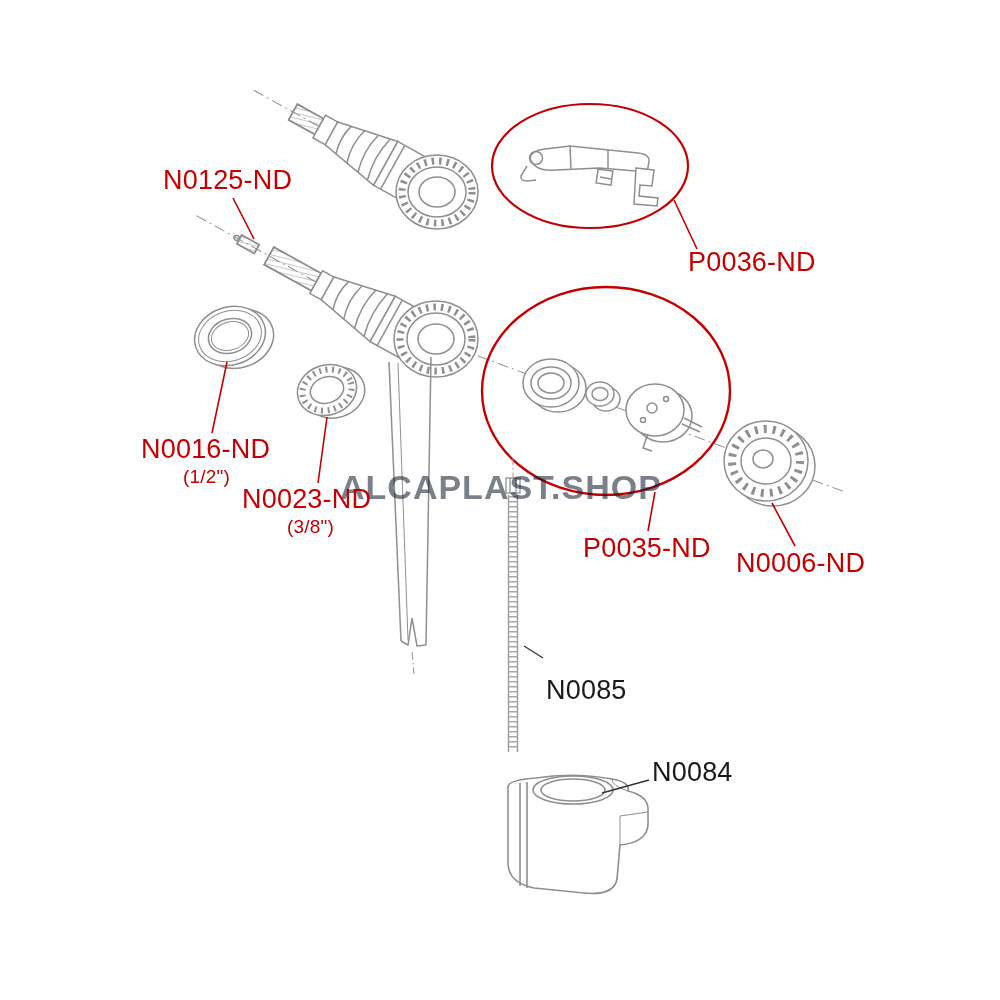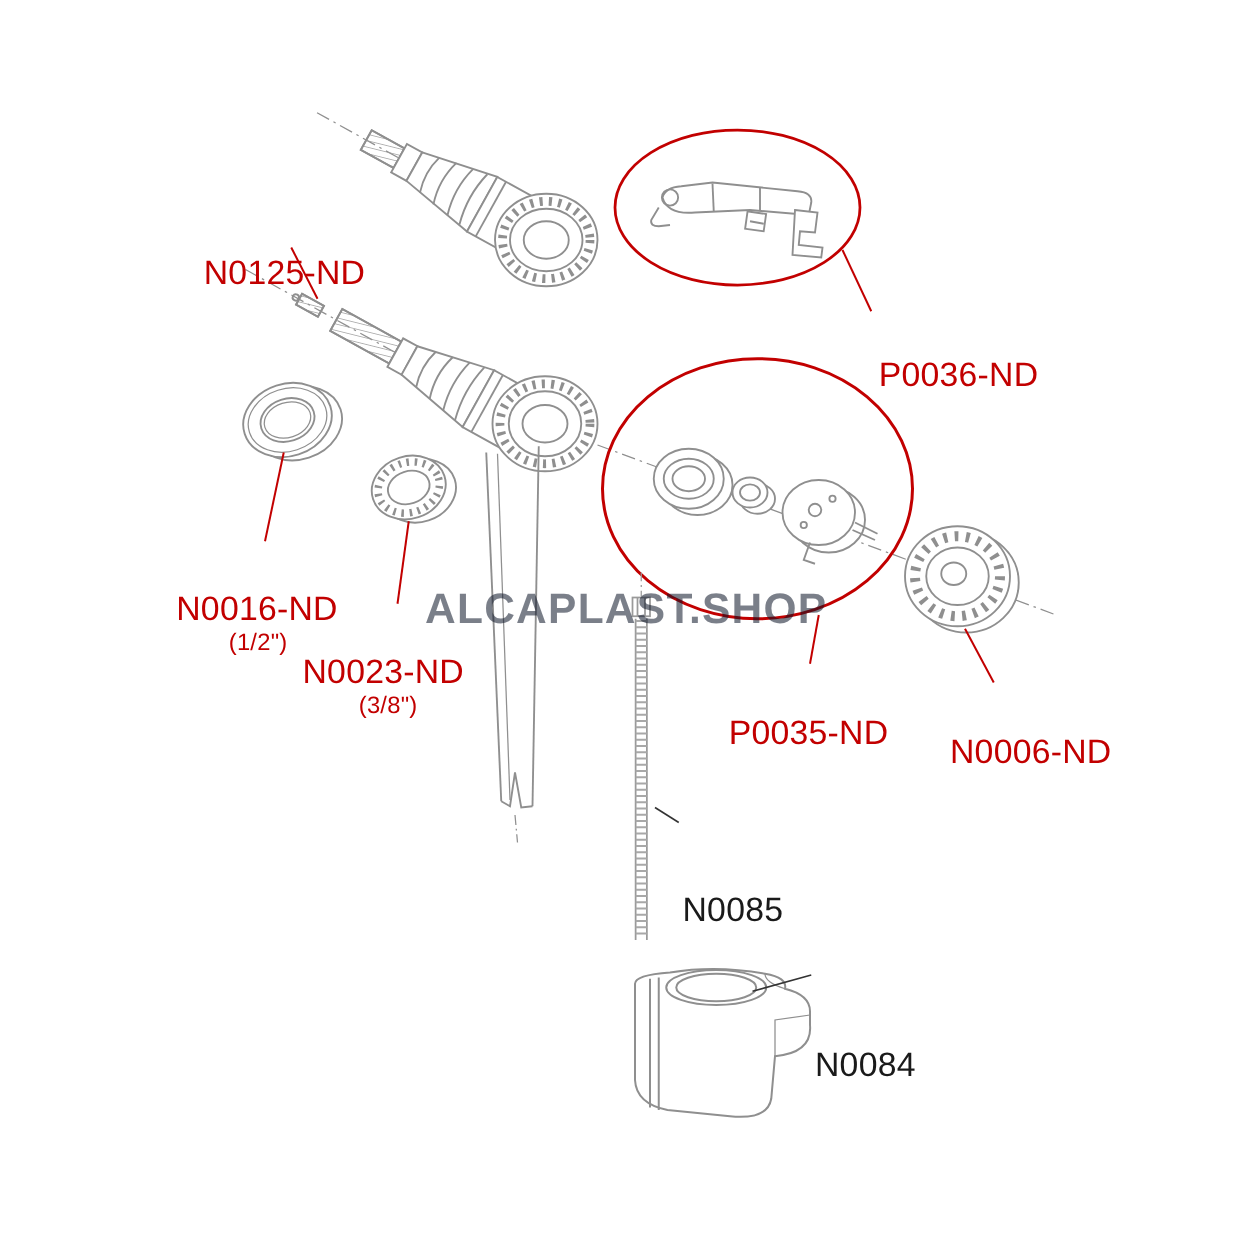--- a/index.html
+++ b/index.html
@@ -3,21 +3,21 @@
 <meta charset="utf-8">
 <style>
   html,body{margin:0;padding:0;background:#fff;}
   .stage{
     position:relative;width:1000px;height:1000px;background:#ffffff;
     font-family:"Liberation Sans", sans-serif;overflow:hidden;
   }
   .stage svg{position:absolute;left:0;top:0;}
   .label{
     position:absolute;font-size:27px;line-height:1.05;color:#1a1a1a;
-    white-space:nowrap;letter-spacing:.2px;margin-top:38px;
+    white-space:nowrap;letter-spacing:.2px;
   }
   .label.red{color:#c20000;}
   .label.sub{font-size:19px;}
   .watermark{
     position:absolute;left:340px;top:468px;width:320px;text-align:left;
     font-size:34px;font-weight:700;letter-spacing:1px;color:#0f172a;opacity:.55;
     pointer-events:none;
   }
 </style>
 </head>
@@ -176,23 +176,23 @@
       <line x1="648" y1="531" x2="655" y2="492" stroke="#c20000" stroke-width="1.6"></line>
       <line x1="795" y1="546" x2="772" y2="503" stroke="#c20000" stroke-width="1.6"></line>
       <line x1="524" y1="646" x2="543" y2="658" stroke="#333333" stroke-width="1.3"></line>
       <line x1="649" y1="780" x2="602" y2="793" stroke="#333333" stroke-width="1.3"></line>
     </g>
   </svg>
 
   <div class="watermark">ALCAPLAST.SHOP</div>
 
   <div class="label red" style="left:163px;top:166px">N0125-ND</div>
-  <div class="label red" style="left:703px;top:248px">P0036-ND</div>
+  <div class="label red" style="left:688px;top:248px">P0036-ND</div>
   <div class="label red" style="left:141px;top:435px">N0016-ND</div>
   <div class="label red sub" style="left:183px;top:467px">(1/2")</div>
   <div class="label red" style="left:242px;top:485px">N0023-ND</div>
   <div class="label red sub" style="left:287px;top:517px">(3/8")</div>
   <div class="label red" style="left:583px;top:534px">P0035-ND</div>
-  <div class="label red" style="left:760px;top:549px">N0006-ND</div>
+  <div class="label red" style="left:736px;top:549px">N0006-ND</div>
   <div class="label" style="left:546px;top:676px">N0085</div>
-  <div class="label" style="left:652px;top:800px">N0084</div>
+  <div class="label" style="left:652px;top:758px">N0084</div>
 
 </div>
 
 </body></html>

